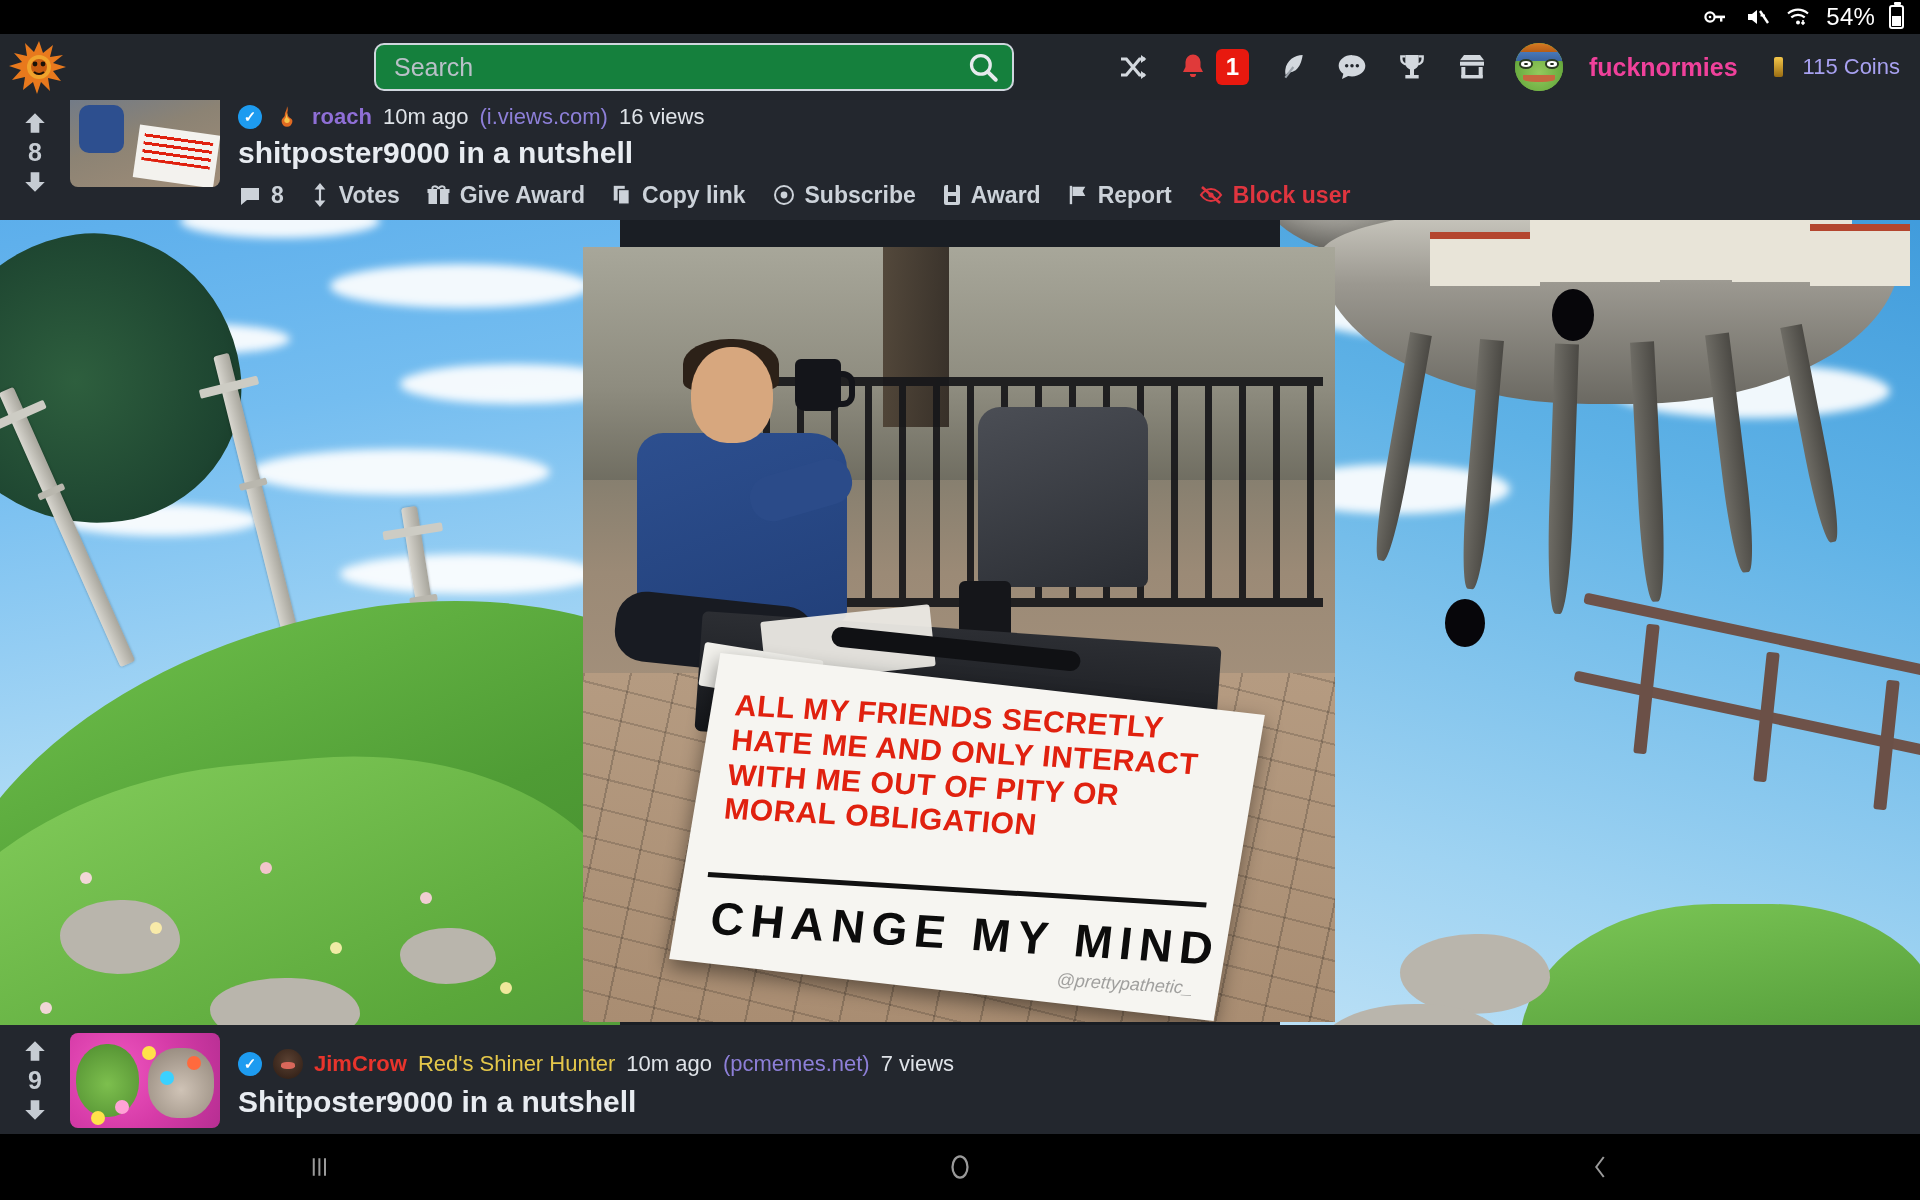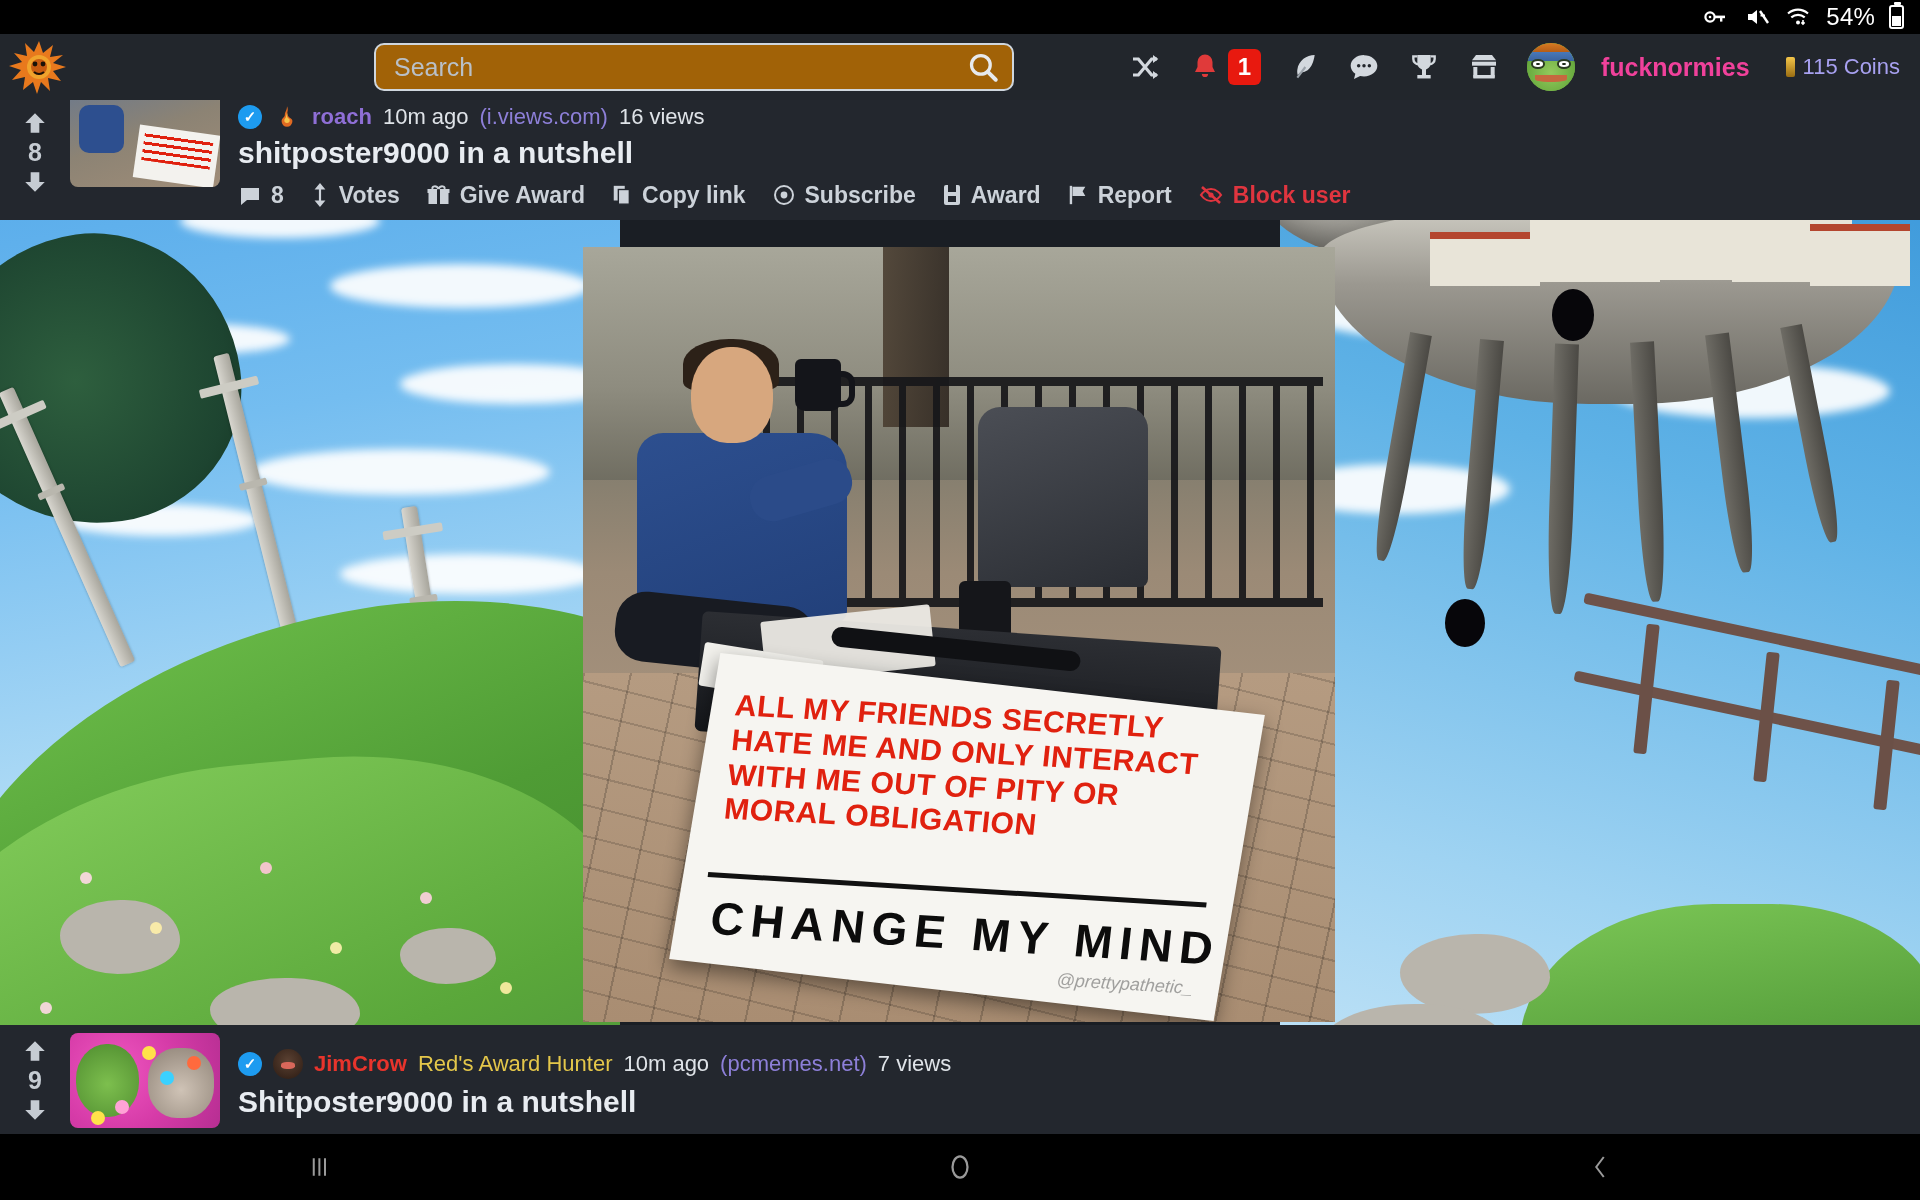--- a/index.html
+++ b/index.html
@@ -131,21 +131,21 @@
     background:linear-gradient(160deg,#4b4e55,#2b2e34); border-radius:22px 22px 8px 8px; }
 
   
   .navbar{
     position:absolute; top:34px; left:0; width:1920px; height:66px;
     background:#22262c; display:flex; align-items:center; z-index:40;
   }
   .nav-logo{ width:70px; height:60px; margin-left:4px; flex:none; display:flex;
     align-items:center; justify-content:center; }
   .nav-spacer{ flex:none; width:300px; }
-  .searchbox{ position:relative; width:640px; height:48px; background:#a16207;
+  .searchbox{ position:relative; width:640px; height:48px; background:#15803d;
     border:2px solid #cfd6dd; border-radius:10px; display:flex; align-items:center; }
   .searchbox input{ flex:1; background:transparent; border:none; outline:none;
     color:#e7eaee; font-size:25px; padding:0 18px; font-family:"Liberation Sans",sans-serif; }
   .searchbox input::placeholder{ color:#b9c0c8; }
   .search-btn{ width:58px; height:44px; display:flex; align-items:center;
     justify-content:center; background:transparent; border:none; cursor:pointer; }
   .nav-right{ margin-left:auto; display:flex; align-items:center; gap:26px;
     padding-right:20px; }
   .nav-icon{ width:34px; height:34px; display:flex; align-items:center;
     justify-content:center; color:#d3d8de; }
@@ -163,21 +163,21 @@
     background:linear-gradient(180deg,#d77a22,#b55d17); border-radius:50% 50% 0 0; }
   .pep-eye{ position:absolute; width:30%; height:20%; background:#fff;
     border-radius:50%; top:34%; border:2px solid #2c3c22; }
   .pep-eye.l{ left:8%; } .pep-eye.r{ right:8%; }
   .pep-eye:after{ content:""; position:absolute; left:30%; top:28%; width:38%;
     height:44%; background:#1a2414; border-radius:50%; }
   .pep-mouth{ position:absolute; left:16%; right:16%; bottom:18%; height:16%;
     background:#c6683f; border-radius:0 0 40% 40%; }
   .user-block{ display:flex; line-height:1.15; }
   .username{ color:#f0419b; font-weight:700; font-size:25px; }
-  .coins-row{ display:flex; align-items:center; gap:8px;padding-left:36px; }
+  .coins-row{ display:flex; align-items:center; gap:20px;padding-left:36px; }
   .coin-ico{ width:9px; height:20px; background:linear-gradient(180deg,#f4c64a,#9a6d12);
     border-radius:2px; }
   .coins{ color:#a7a0f0; font-size:22px; }
 
   
   .post-top{ position:absolute; top:100px; left:0; width:1920px; height:120px;
     background:#23272e; z-index:30; display:flex; }
   .post-bottom{ position:absolute; top:1025px; left:0; width:1920px; height:110px;
     background:#23272e; z-index:30; display:flex; }
   .votecol{ width:70px; flex:none; display:flex; flex-direction:column;
@@ -447,21 +447,21 @@
       <div class="dot" style="left:30%;top:70%;background:#ffa3d6;"></div>
       <div class="dot" style="left:78%;top:24%;background:#ff6a3d;"></div>
       <div class="dot" style="left:14%;top:82%;background:#ffe24a;"></div>
     </div>
   </div>
   <div class="postinfo">
     <div class="metarow">
       <span class="verified">✓</span>
       <span class="avatar-sm"></span>
       <span class="author-red">JimCrow</span>
-      <span class="usertitle">Red's Award Hunter</span>
+      <span class="usertitle">Red's Shiner Hunter</span>
       <span>10m ago</span>
       <span class="domain">(pcmemes.net)</span>
       <span>7 views</span>
     </div>
     <div class="posttitle">Shitposter9000 in a nutshell</div>
   </div>
 </div>
 
 <div class="navbar">
   <div class="nav-logo">

